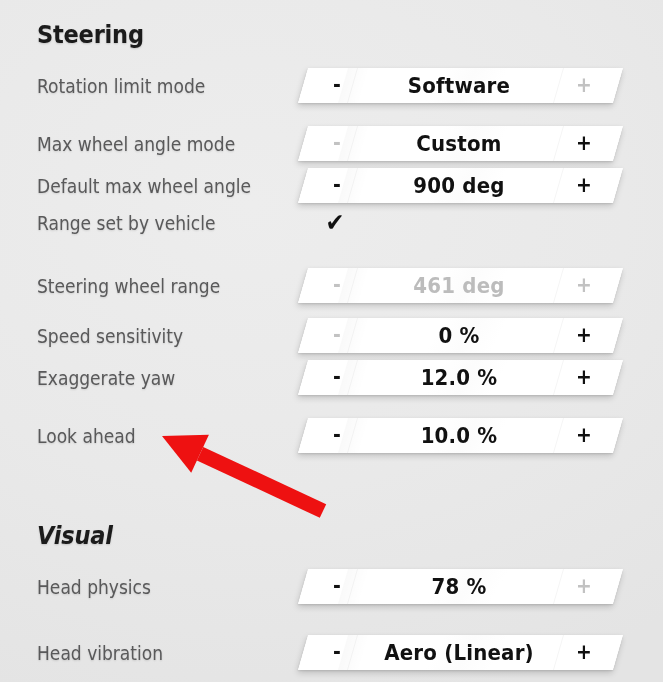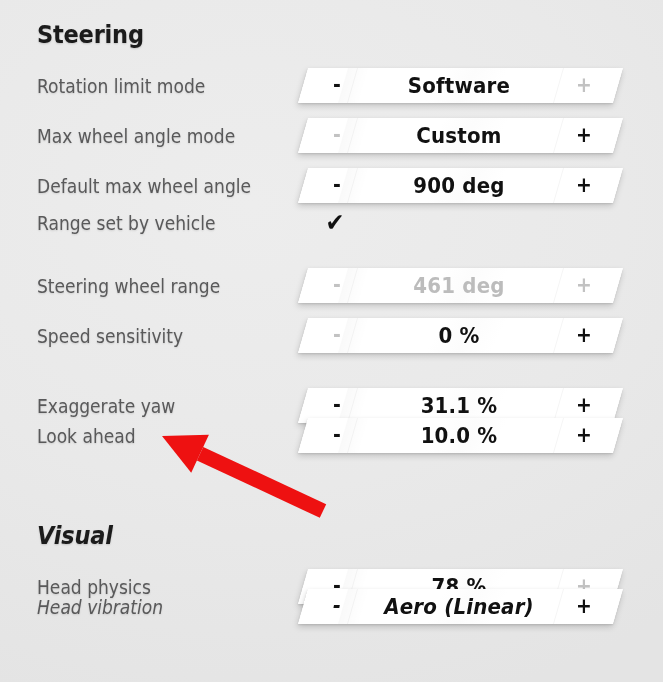--- a/index.html
+++ b/index.html
@@ -157,21 +157,21 @@
         <div class="sep left"></div>
         <div class="sep right"></div>
         <div class="glare"></div>
       </div>
       <div class="btn-minus">-</div>
       <div class="value">Software</div>
       <div class="btn-plus dim">+</div>
     </div>
   </div>
 
-  <div class="row" style="top:114px;">
+  <div class="row" style="top:122px;">
     <div class="row-label">Max wheel angle mode</div>
     <div class="stepper">
       <div class="skewbox">
         <div class="sep left"></div>
         <div class="sep right"></div>
         <div class="glare"></div>
       </div>
       <div class="btn-minus dim">-</div>
       <div class="value">Custom</div>
       <div class="btn-plus">+</div>
@@ -218,30 +218,30 @@
         <div class="sep left"></div>
         <div class="sep right"></div>
         <div class="glare"></div>
       </div>
       <div class="btn-minus dim">-</div>
       <div class="value">0 %</div>
       <div class="btn-plus">+</div>
     </div>
   </div>
 
-  <div class="row" style="top:384px;">
+  <div class="row" style="top:356px;">
     <div class="row-label">Exaggerate yaw</div>
     <div class="stepper">
       <div class="skewbox">
         <div class="sep left"></div>
         <div class="sep right"></div>
         <div class="glare"></div>
       </div>
       <div class="btn-minus">-</div>
-      <div class="value">31.1 %</div>
+      <div class="value">12.0 %</div>
       <div class="btn-plus">+</div>
     </div>
   </div>
 
   <div class="row" style="top:414px;">
     <div class="row-label">Look ahead</div>
     <div class="stepper">
       <div class="skewbox">
         <div class="sep left"></div>
         <div class="sep right"></div>
@@ -262,21 +262,21 @@
         <div class="sep left"></div>
         <div class="sep right"></div>
         <div class="glare"></div>
       </div>
       <div class="btn-minus">-</div>
       <div class="value">78 %</div>
       <div class="btn-plus dim">+</div>
     </div>
   </div>
 
-  <div class="row" style="top:585px;font-style:italic;">
+  <div class="row" style="top:631px;">
     <div class="row-label">Head vibration</div>
     <div class="stepper">
       <div class="skewbox">
         <div class="sep left"></div>
         <div class="sep right"></div>
         <div class="glare"></div>
       </div>
       <div class="btn-minus">-</div>
       <div class="value">Aero (Linear)</div>
       <div class="btn-plus">+</div>

